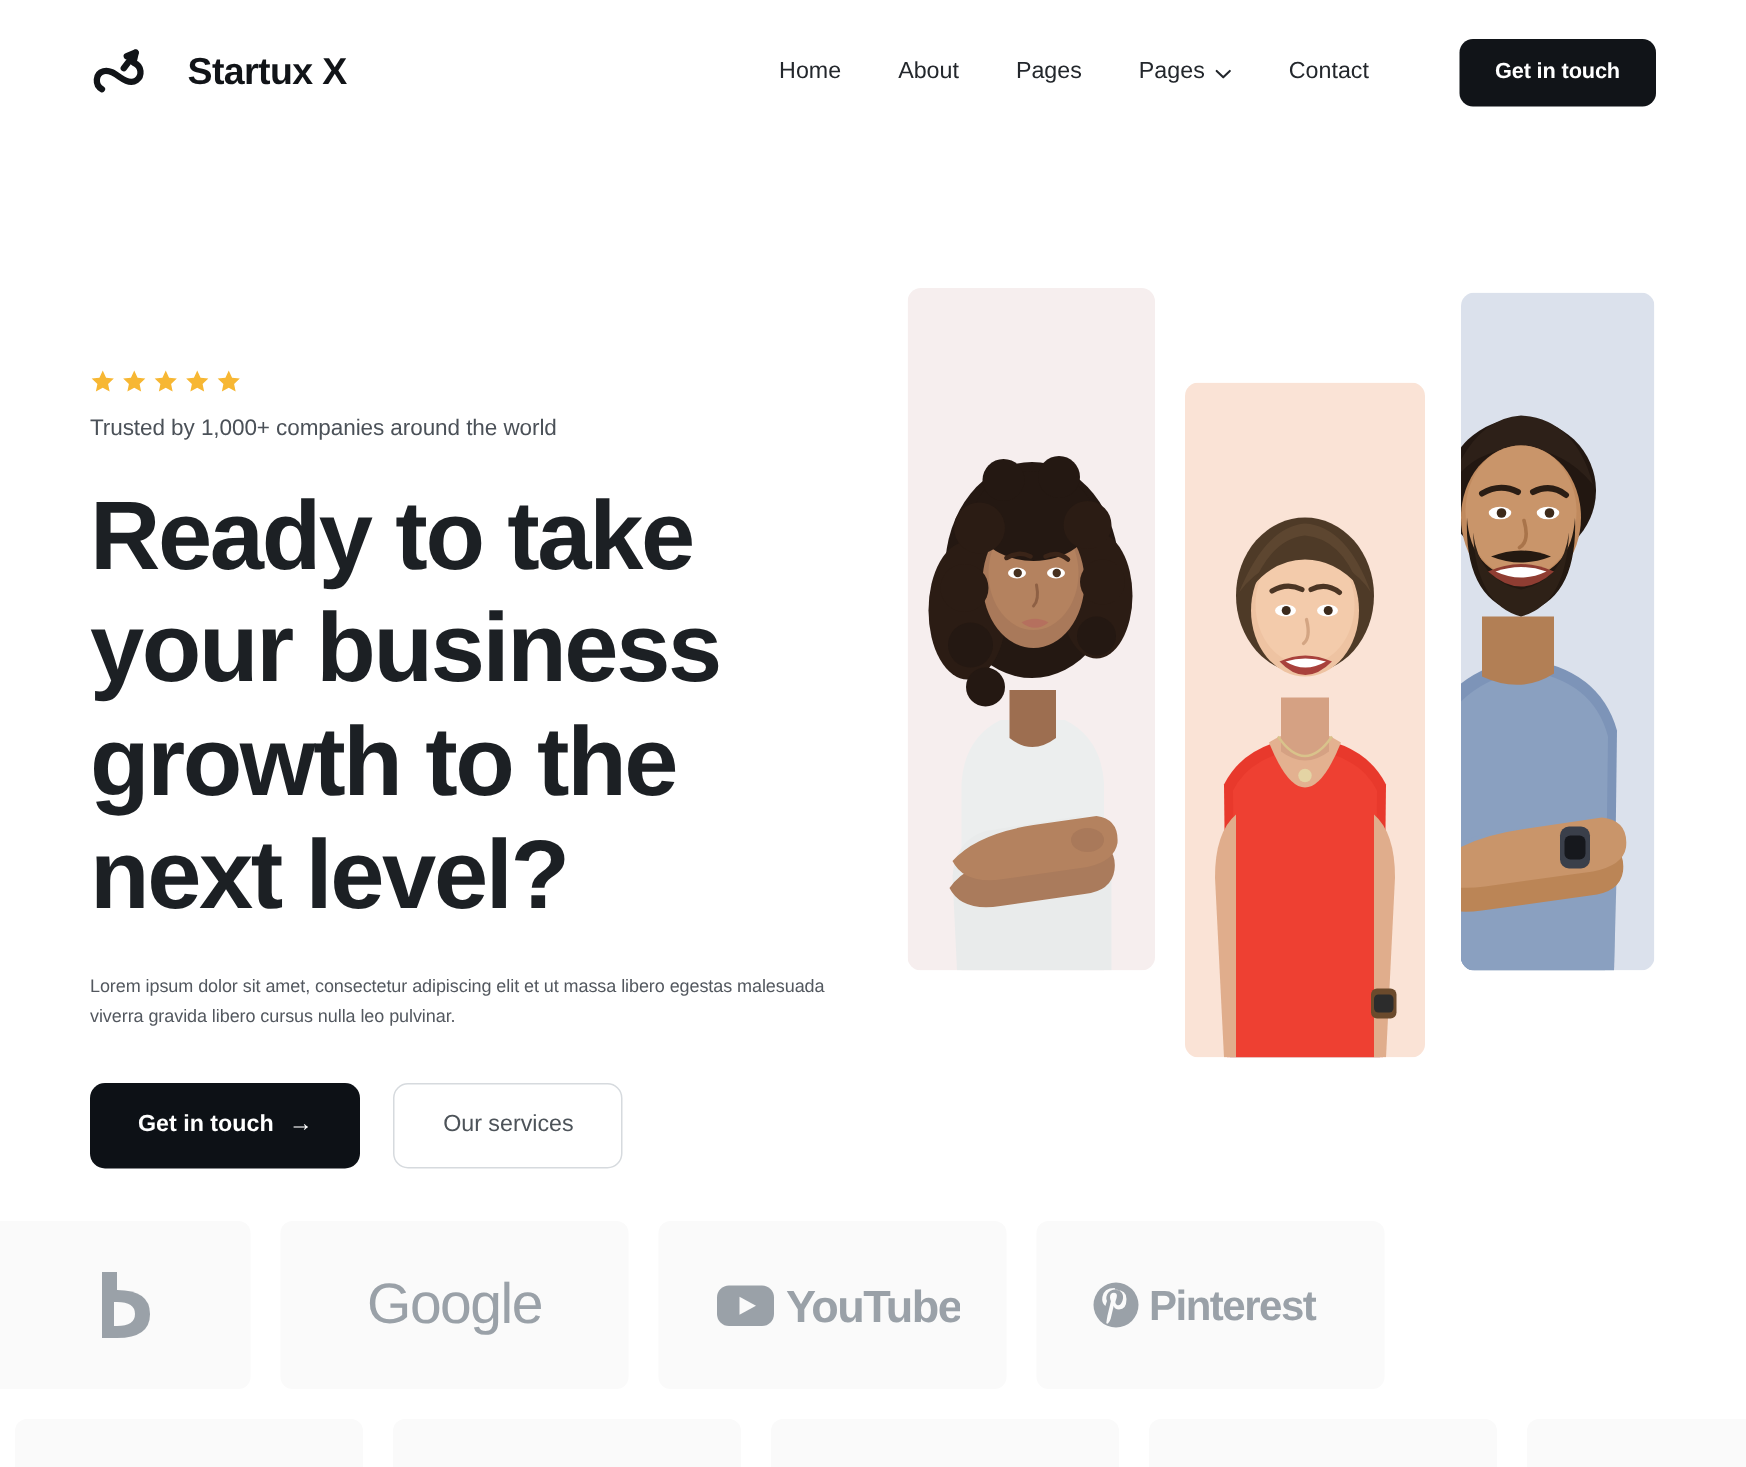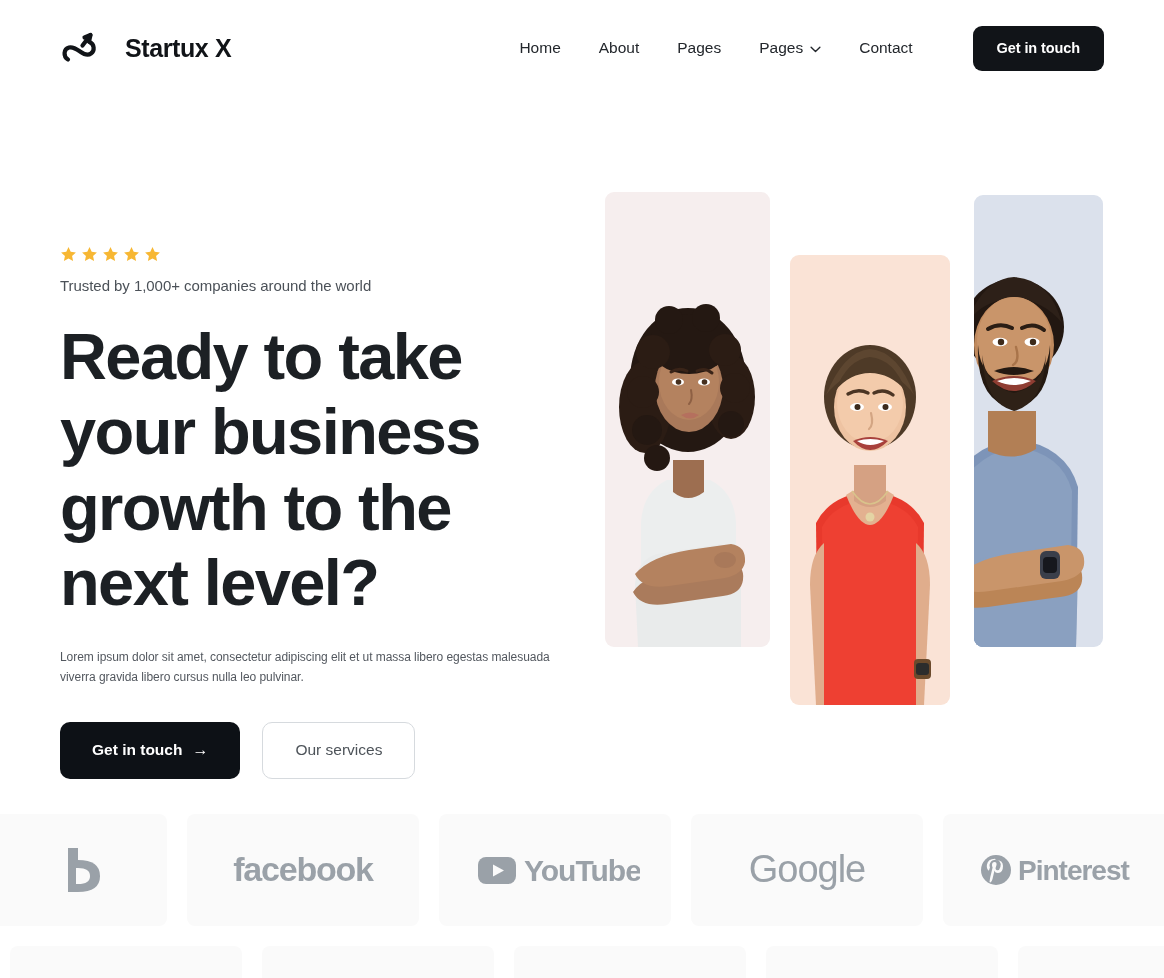--- a/index.html
+++ b/index.html
@@ -462,37 +462,32 @@
       <div class="logo-card">
         <svg class="logo-svg" width="150" height="56" viewBox="0 0 150 56">
           <g fill="#9aa1a8">
             <path d="M92 6 h10 v44 h-10 z"></path>
             <path d="M102 18 q22 0 22 16 q0 16 -22 16 h-10 v-32 z"></path>
           </g>
           <path d="M102 26 q12 0 12 8 q0 8 -12 8 h-2 v-16 z" fill="#fafafa"></path>
         </svg>
       </div>
 
+
       <div class="logo-card">
-        <svg class="logo-svg" width="160" height="46" viewBox="0 0 160 46">
-          <text x="80" y="34" text-anchor="middle" font-family="Liberation Sans, sans-serif" font-size="34" font-weight="bold" fill="#9aa1a8" letter-spacing="-1.2">facebook</text>
+        <svg class="logo-svg" width="160" height="48" viewBox="0 0 160 48">
+          <text x="80" y="36" text-anchor="middle" font-family="Liberation Sans, sans-serif" font-size="38" fill="#9aa1a8" letter-spacing="-1">Google</text>
         </svg>
       </div>
 
       <div class="logo-card">
         <svg class="logo-svg" width="170" height="44" viewBox="0 0 170 44">
           <rect x="8" y="9" width="38" height="27" rx="8" fill="#9aa1a8"></rect>
           <path d="M23 16.5 L34 22.5 L23 28.5 Z" fill="#fafafa"></path>
           <text x="54" y="33" font-family="Liberation Sans, sans-serif" font-size="30" font-weight="bold" fill="#9aa1a8" letter-spacing="-1">YouTube</text>
-        </svg>
-      </div>
-
-      <div class="logo-card">
-        <svg class="logo-svg" width="160" height="48" viewBox="0 0 160 48">
-          <text x="80" y="36" text-anchor="middle" font-family="Liberation Sans, sans-serif" font-size="38" fill="#9aa1a8" letter-spacing="-1">Google</text>
         </svg>
       </div>
 
       <div class="logo-card">
         <svg class="logo-svg" width="170" height="42" viewBox="0 0 170 42">
           <circle cx="22" cy="21" r="15" fill="#9aa1a8"></circle>
           <path d="M22 11 q7 0 7 6 q0 7 -5 7 q-3 0 -3.5 -2.5 l-2 8.5 q-0.5 2 -2 3.5 l-1 -0.4 q0.4 -3 0.8 -5 l2.3 -9.6 q-0.6 -1.2 -0.6 -2.6 q0 -3 2.6 -3 q2 0 2 2 q0 1.4 -0.9 3.6 q-0.6 1.6 0.7 2.4 q2.6 1.4 4 -3 q1 -3.4 -1 -5.6 q-2 -2.2 -5.4 -1.4 q-3.6 0.9 -4.4 4.6 q-0.3 1.5 0.4 2.8 l-1.1 3.4 q-2.6 -2 -2 -6 q0.9 -6 8.1 -6 z" fill="#fafafa"></path>
           <text x="44" y="31" font-family="Liberation Sans, sans-serif" font-size="28" font-weight="bold" fill="#9aa1a8" letter-spacing="-1">Pinterest</text>
         </svg>
       </div>

